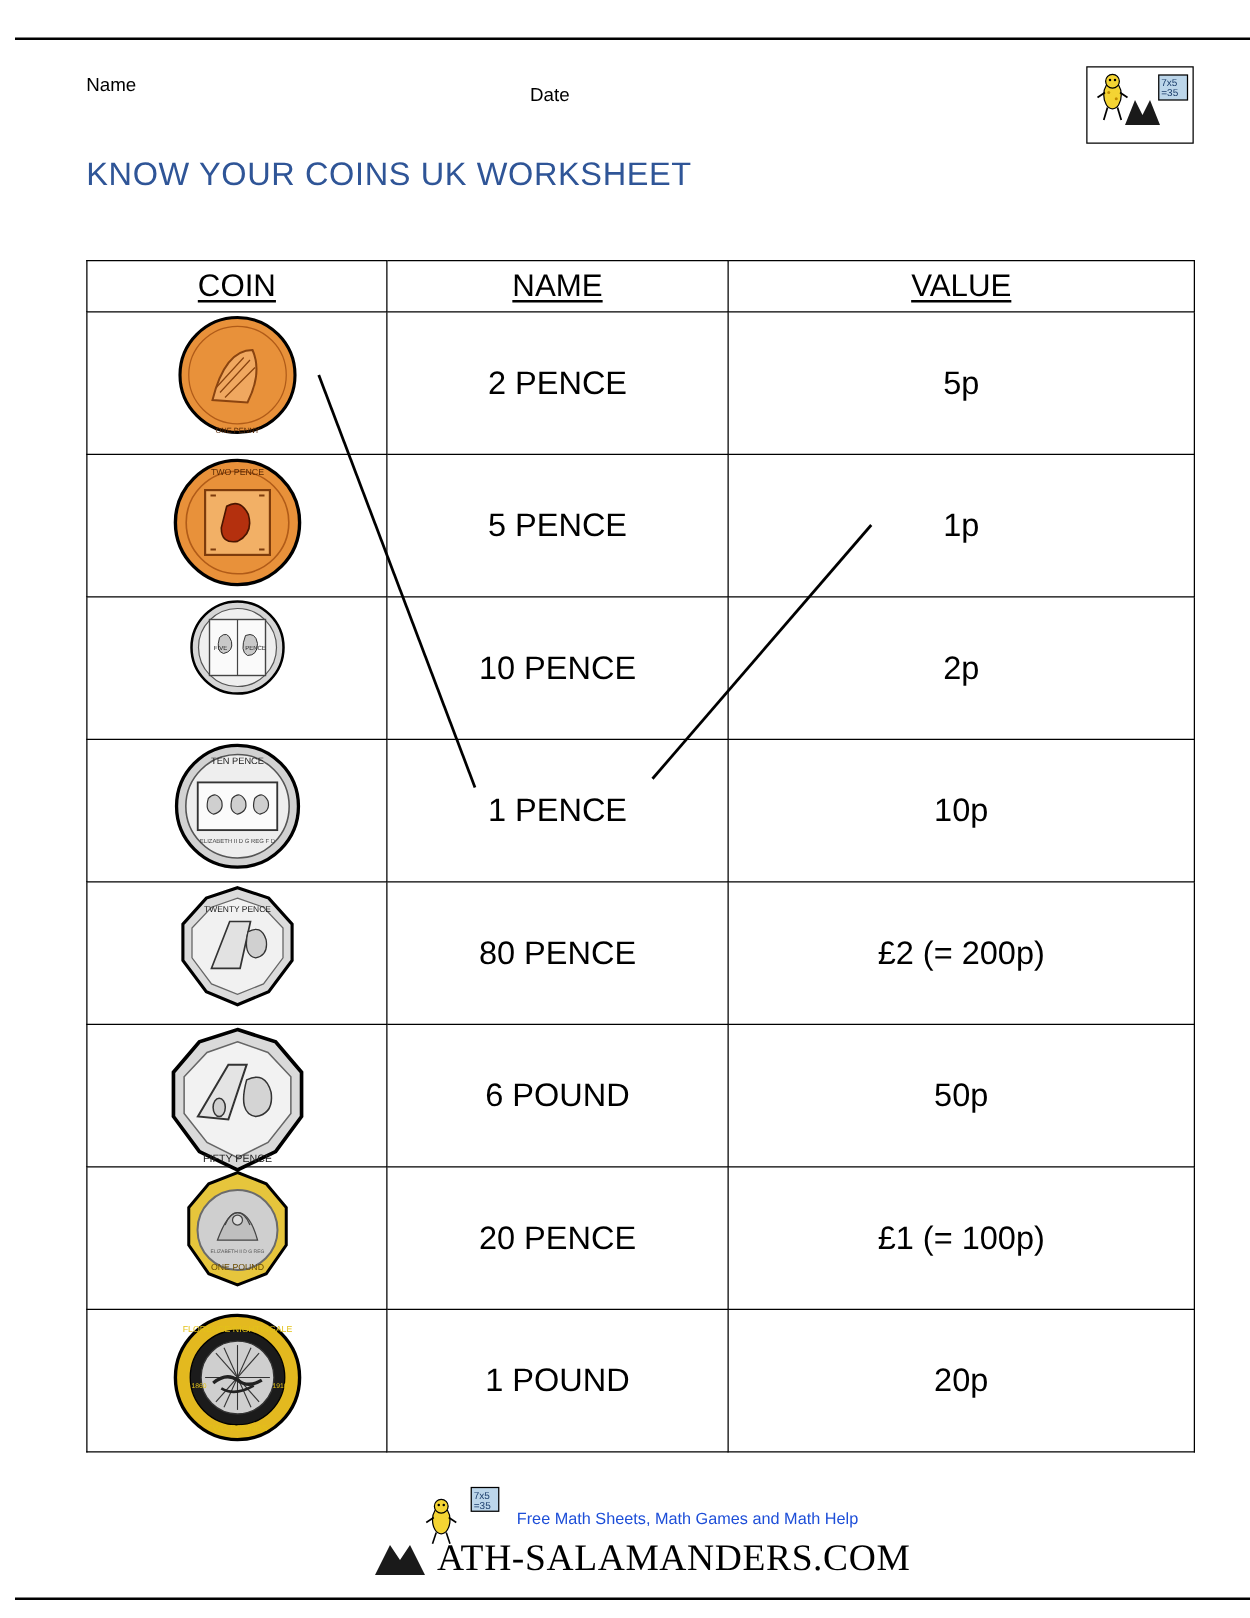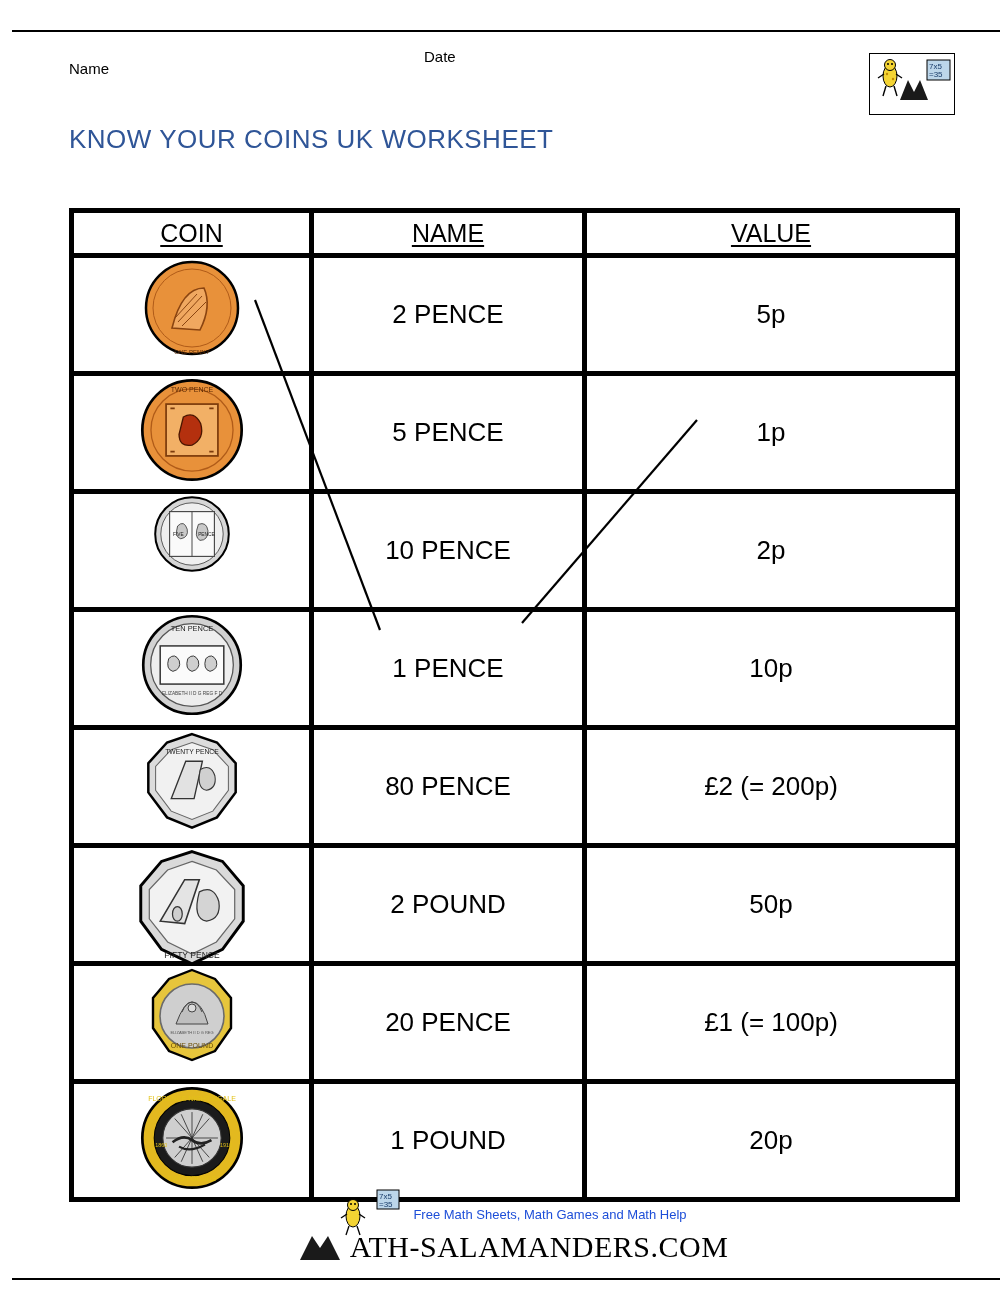--- a/index.html
+++ b/index.html
@@ -39,21 +39,21 @@
     background: #000;
   }
   .name-label {
     position: absolute;
     top: 60px;
     left: 57px;
     font-size: 15px;
   }
   .date-label {
     position: absolute;
-    top: 48px;
+    top: 68px;
     left: 412px;
     font-size: 15px;
   }
   .logo-box {
     position: absolute;
     top: 53px;
     left: 857px;
     width: 86px;
     height: 62px;
     border: 1px solid #000;
@@ -79,21 +79,21 @@
   }
   table.coins {
     position: absolute;
     top: 208px;
     left: 57px;
     width: 886px;
     border-collapse: collapse;
     table-layout: fixed;
   }
   table.coins td, table.coins th {
-    border: 5px solid #000000;
+    border: 1px solid #000000;
     padding: 0;
     text-align: center;
     vertical-align: middle;
   }
   table.coins th {
     height: 40px;
     font-weight: normal;
     font-size: 25px;
   }
   table.coins th span {
@@ -295,21 +295,21 @@
             <svg class="svg-coin" width="122" height="122" viewBox="0 0 100 100">
               <polygon points="50,3 75,11 92,31 92,60 75,83 50,95 25,83 8,60 8,31 25,11" fill="#dadada" stroke="#000" stroke-width="2.4"></polygon>
               <polygon points="50,11 70,18 85,34 85,58 70,77 50,87 30,77 15,58 15,34 30,18" fill="#f2f2f2" stroke="#666" stroke-width="1"></polygon>
               <path d="M24 60 L44 26 L56 26 L44 62 Z" fill="#e4e4e4" stroke="#333" stroke-width="1.3"></path>
               <ellipse cx="38" cy="54" rx="4" ry="6" fill="#cfcfcf" stroke="#333" stroke-width="1"></ellipse>
               <path d="M56 36 q12 -6 16 8 q2 14 -10 16 q-12 -2 -6 -24z" fill="#d4d4d4" stroke="#333" stroke-width="1"></path>
               <text x="50" y="90" font-size="7" fill="#222" text-anchor="middle" font-family="'Liberation Sans', sans-serif">FIFTY PENCE</text>
             </svg>
           </div>
         </td>
-        <td class="name-cell">2 POUND</td>
+        <td class="name-cell">6 POUND</td>
         <td class="value-cell">50p</td>
       </tr>
 
       <tr>
         <td class="coin-cell">
           <div class="coin-wrap">
             <svg class="svg-coin" width="100" height="100" viewBox="0 0 100 100">
               <polygon points="50,4 73,13 89,32 89,62 73,85 50,94 27,85 11,62 11,32 27,13" fill="#e6c53c" stroke="#000" stroke-width="2.4"></polygon>
               <circle cx="50" cy="50" r="32" fill="#cfcfcf" stroke="#6b6b6b" stroke-width="1.6"></circle>
               <path d="M34 58 q8 -22 16 -22 q10 0 16 22 z" fill="#bfbfbf" stroke="#444" stroke-width="1"></path>

